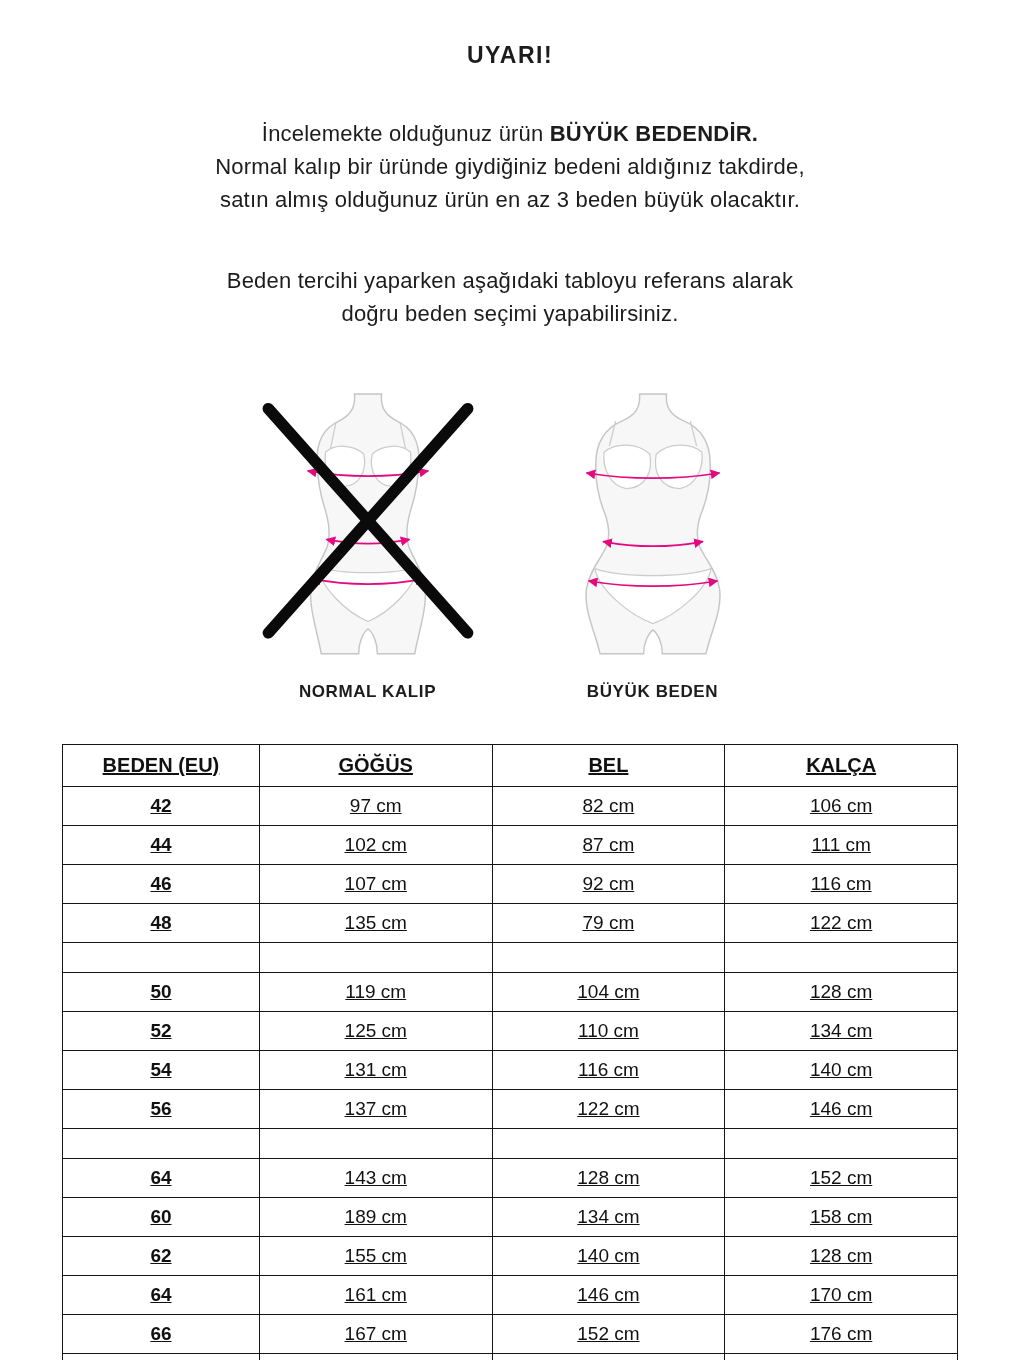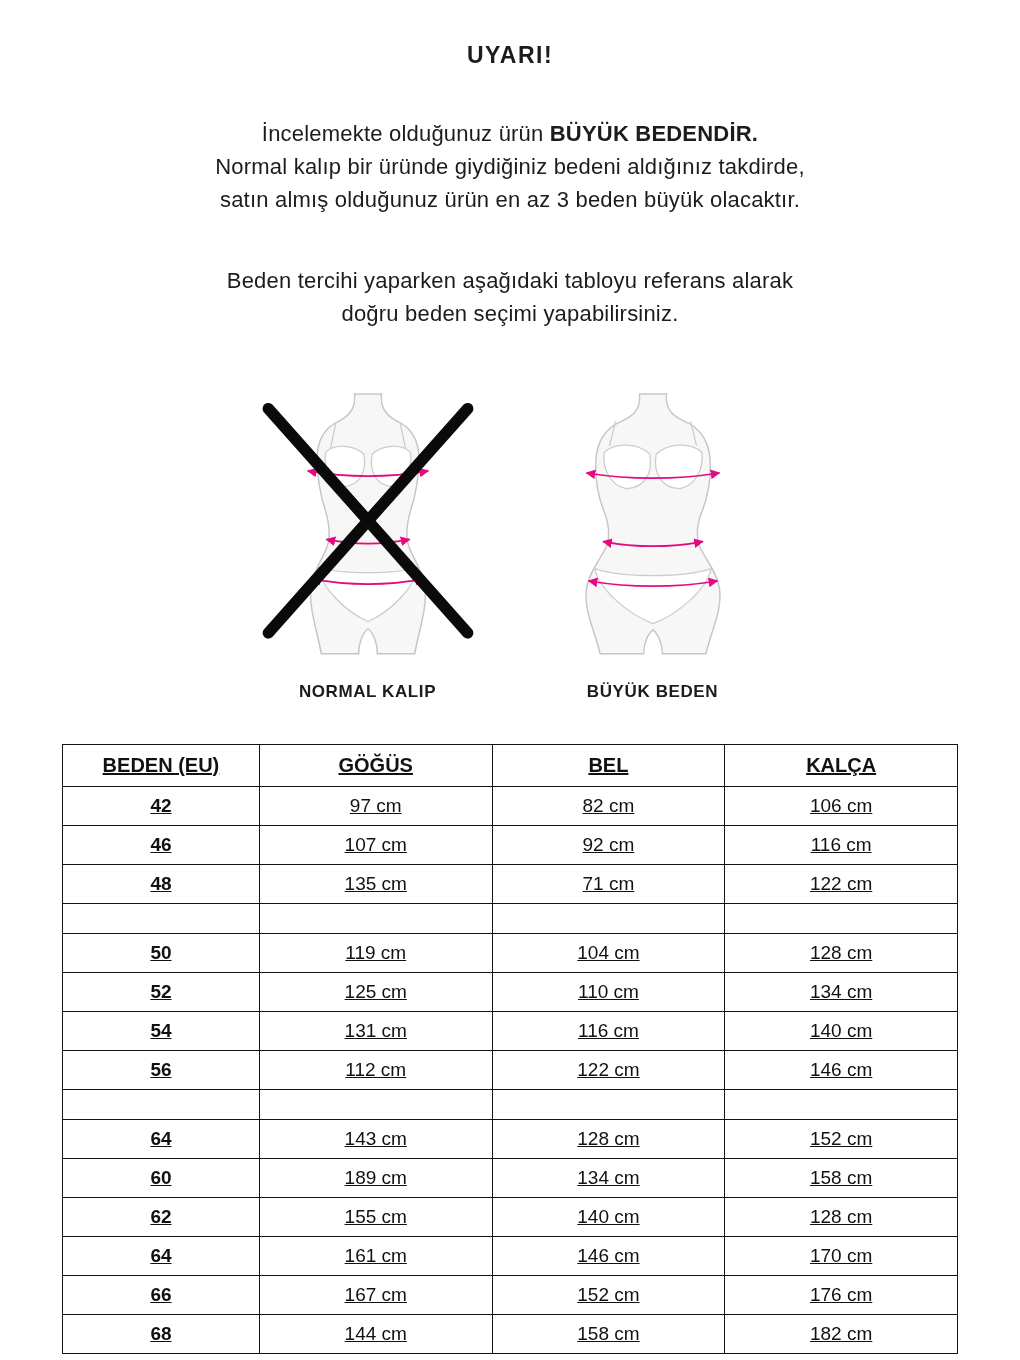--- a/index.html
+++ b/index.html
@@ -131,29 +131,35 @@
         </tr>
     </thead>
     <tbody id="size-table-body">
         <tr class="">
           <td class="size-col">42</td>
           <td>97 cm</td>
           <td>82 cm</td>
           <td>106 cm</td>
         </tr>
         <tr class="">
+          <td class="size-col">44</td>
+          <td>102 cm</td>
+          <td>87 cm</td>
+          <td>111 cm</td>
+        </tr>
+        <tr class="">
           <td class="size-col">46</td>
           <td>107 cm</td>
           <td>92 cm</td>
           <td>116 cm</td>
         </tr>
         <tr class="">
           <td class="size-col">48</td>
           <td>135 cm</td>
-          <td>71 cm</td>
+          <td>79 cm</td>
           <td>122 cm</td>
         </tr>
         <tr class="spacer">
           <td class="size-col"></td>
           <td></td>
           <td></td>
           <td></td>
         </tr>
         <tr class="">
           <td class="size-col">50</td>
@@ -168,21 +174,21 @@
           <td>134 cm</td>
         </tr>
         <tr class="">
           <td class="size-col">54</td>
           <td>131 cm</td>
           <td>116 cm</td>
           <td>140 cm</td>
         </tr>
         <tr class="">
           <td class="size-col">56</td>
-          <td>112 cm</td>
+          <td>137 cm</td>
           <td>122 cm</td>
           <td>146 cm</td>
         </tr>
         <tr class="spacer">
           <td class="size-col"></td>
           <td></td>
           <td></td>
           <td></td>
         </tr>
         <tr class="">

